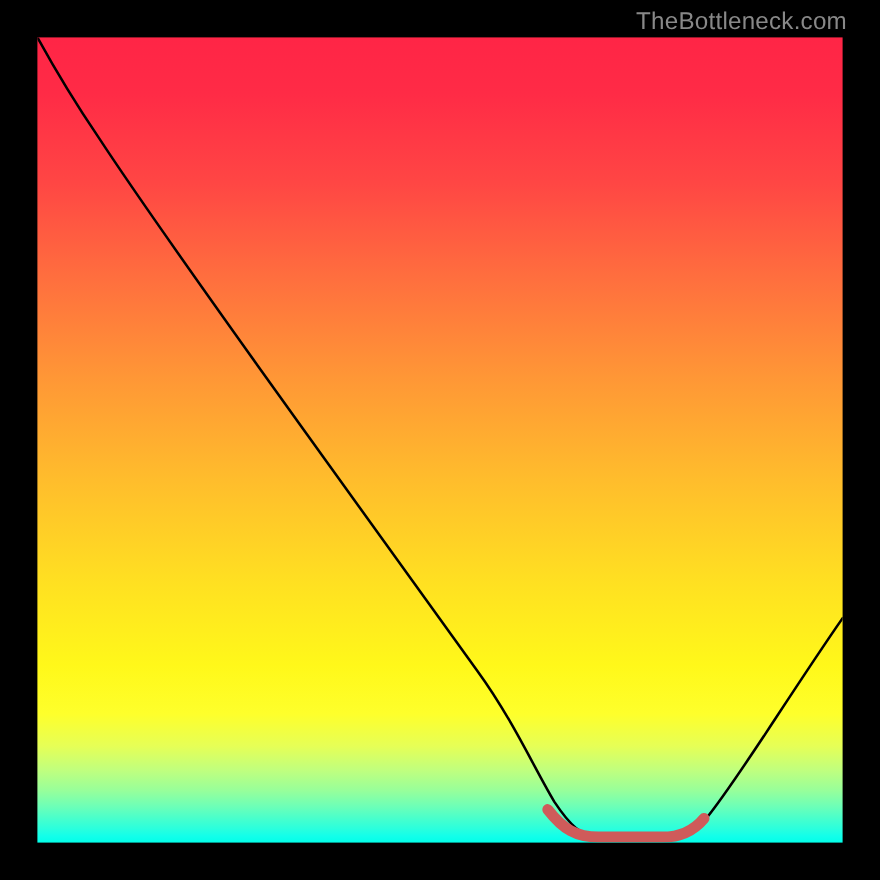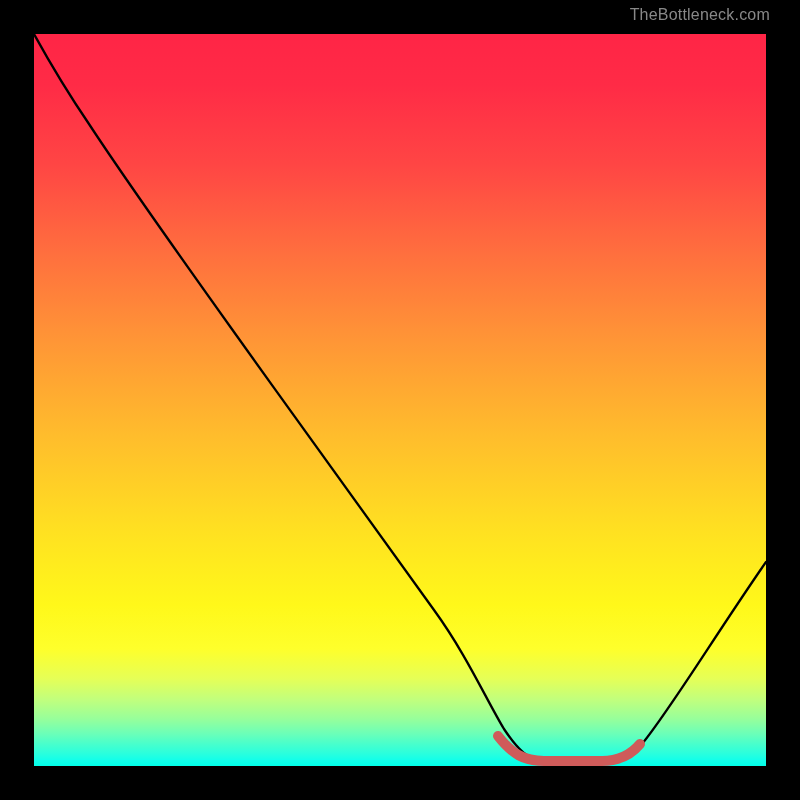--- a/index.html
+++ b/index.html
@@ -56,21 +56,21 @@
     fill: none;
     stroke: #cf5b5a;
     stroke-width: 10;
     stroke-linecap: round;
   }
   .watermark {
     position: absolute;
     top: 6px;
     right: 30px;
     font-family: Arial, Helvetica, sans-serif;
-    font-size: 16px;
+    font-size: 22px;
     font-weight: 500;
     color: #888888;
     letter-spacing: 0.2px;
   }
 </style>
 </head>
 <body>
 
 <div class="frame">
   <div class="plot-bg"></div>

